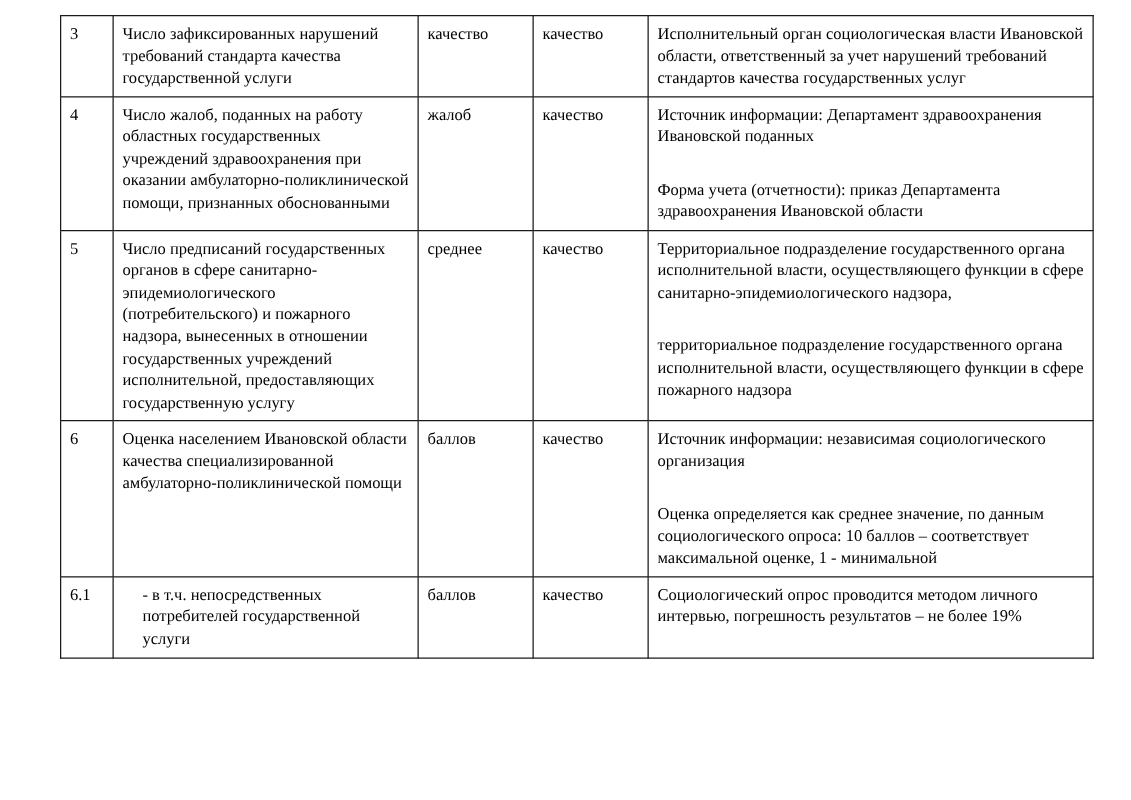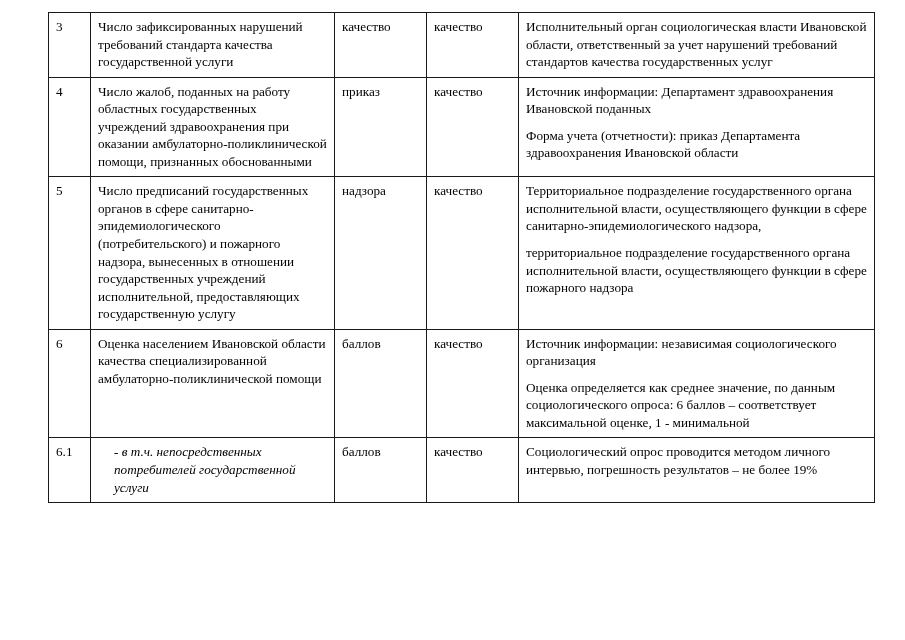--- a/index.html
+++ b/index.html
@@ -41,25 +41,24 @@
   col.c-type  { width: 92px; }
   col.c-src   { width: 356px; }
 
   .cell-num {
     text-align: left;
   }
   .para {
     margin: 0;
   }
   .para + .para {
-    margin-top: 9px;
+    margin-top: 25px;
   }
   .indent-dash {
     padding-left: 16px;
-    font-style: italic;
   }
 </style>
 </head>
 <body>
 
 <div class="page">
   <table class="doc-table">
     <colgroup>
       <col class="c-num">
       <col class="c-ind">
@@ -88,40 +87,40 @@
       </tr>
 
       <tr>
         <td class="cell-num">
           <p class="para">4</p>
         </td>
         <td>
           <p class="para">Число жалоб, поданных на работу областных государственных учреждений здравоохранения при оказании амбулаторно-поликлинической помощи, признанных обоснованными</p>
         </td>
         <td>
-          <p class="para">приказ</p>
+          <p class="para">жалоб</p>
         </td>
         <td>
           <p class="para">качество</p>
         </td>
         <td>
           <p class="para">Источник информации: Департамент здравоохранения Ивановской поданных</p>
           <p class="para">Форма учета (отчетности): приказ Департамента здравоохранения Ивановской области</p>
         </td>
       </tr>
 
       <tr>
         <td class="cell-num">
           <p class="para">5</p>
         </td>
         <td>
           <p class="para">Число предписаний государственных органов в сфере санитарно-эпидемиологического (потребительского) и пожарного надзора, вынесенных в отношении государственных учреждений исполнительной, предоставляющих государственную услугу</p>
         </td>
         <td>
-          <p class="para">надзора</p>
+          <p class="para">среднее</p>
         </td>
         <td>
           <p class="para">качество</p>
         </td>
         <td>
           <p class="para">Территориальное подразделение государственного органа исполнительной власти, осуществляющего функции в сфере санитарно-эпидемиологического надзора,</p>
           <p class="para">территориальное подразделение государственного органа исполнительной власти, осуществляющего функции в сфере пожарного надзора</p>
         </td>
       </tr>
 
@@ -133,21 +132,21 @@
           <p class="para">Оценка населением Ивановской области качества специализированной амбулаторно-поликлинической помощи</p>
         </td>
         <td>
           <p class="para">баллов</p>
         </td>
         <td>
           <p class="para">качество</p>
         </td>
         <td>
           <p class="para">Источник информации: независимая социологического организация</p>
-          <p class="para">Оценка определяется как среднее значение, по данным социологического опроса: 6 баллов – соответствует максимальной оценке, 1 - минимальной</p>
+          <p class="para">Оценка определяется как среднее значение, по данным социологического опроса: 10 баллов – соответствует максимальной оценке, 1 - минимальной</p>
         </td>
       </tr>
 
       <tr>
         <td class="cell-num">
           <p class="para">6.1</p>
         </td>
         <td>
           <p class="para indent-dash"> - в т.ч. непосредственных потребителей государственной услуги</p>
         </td>

